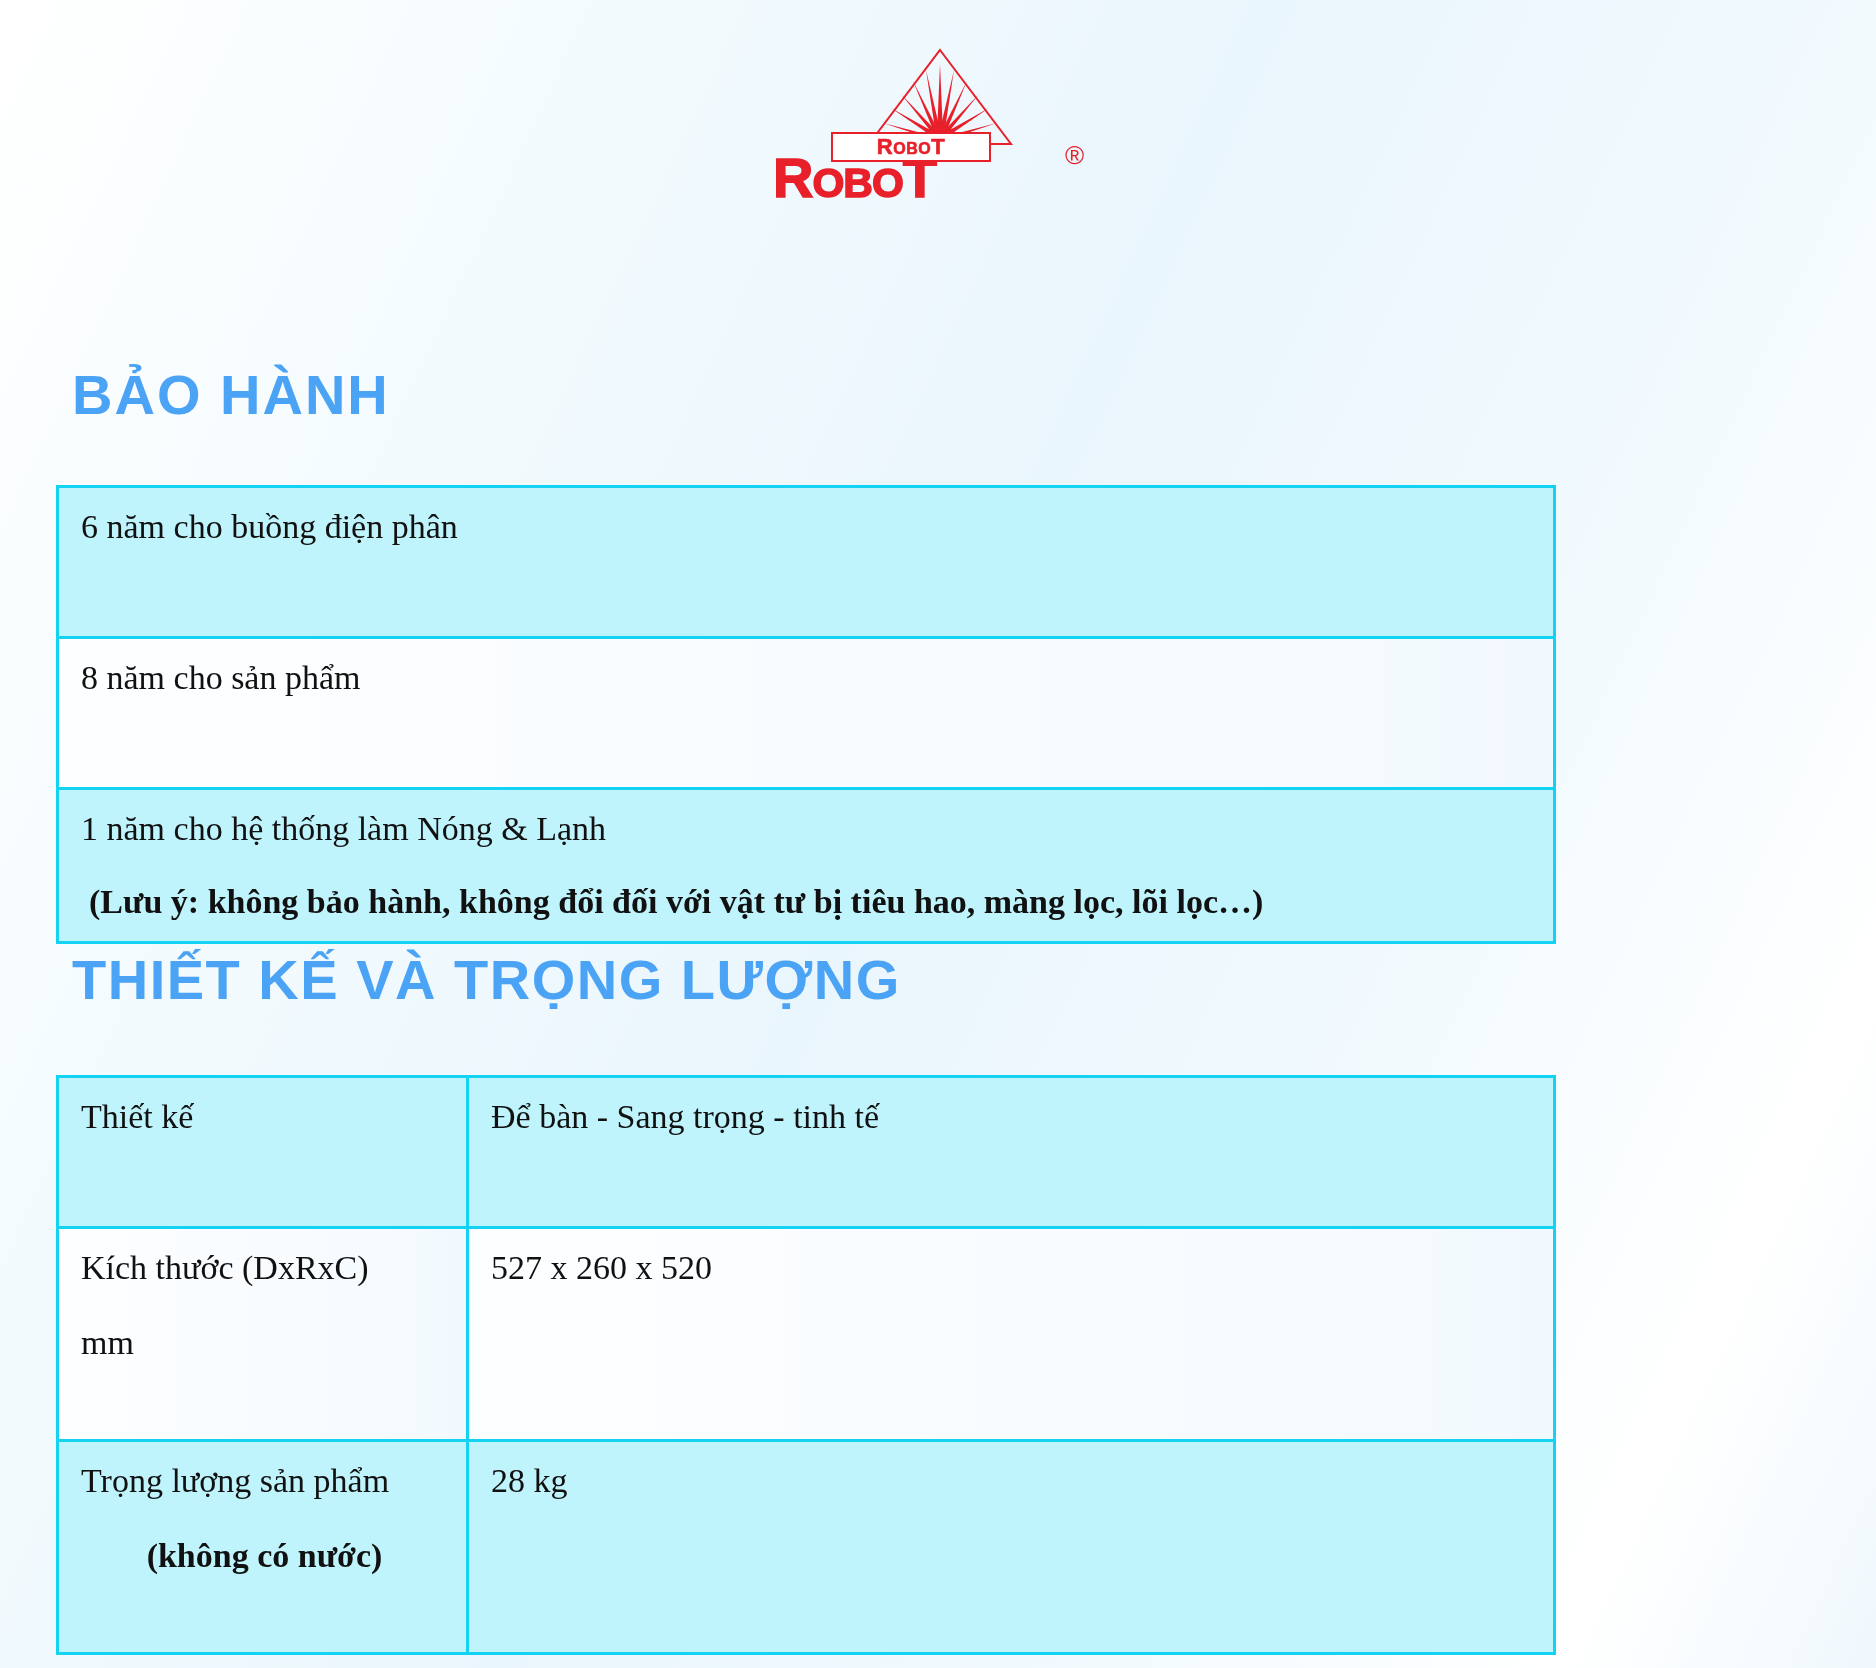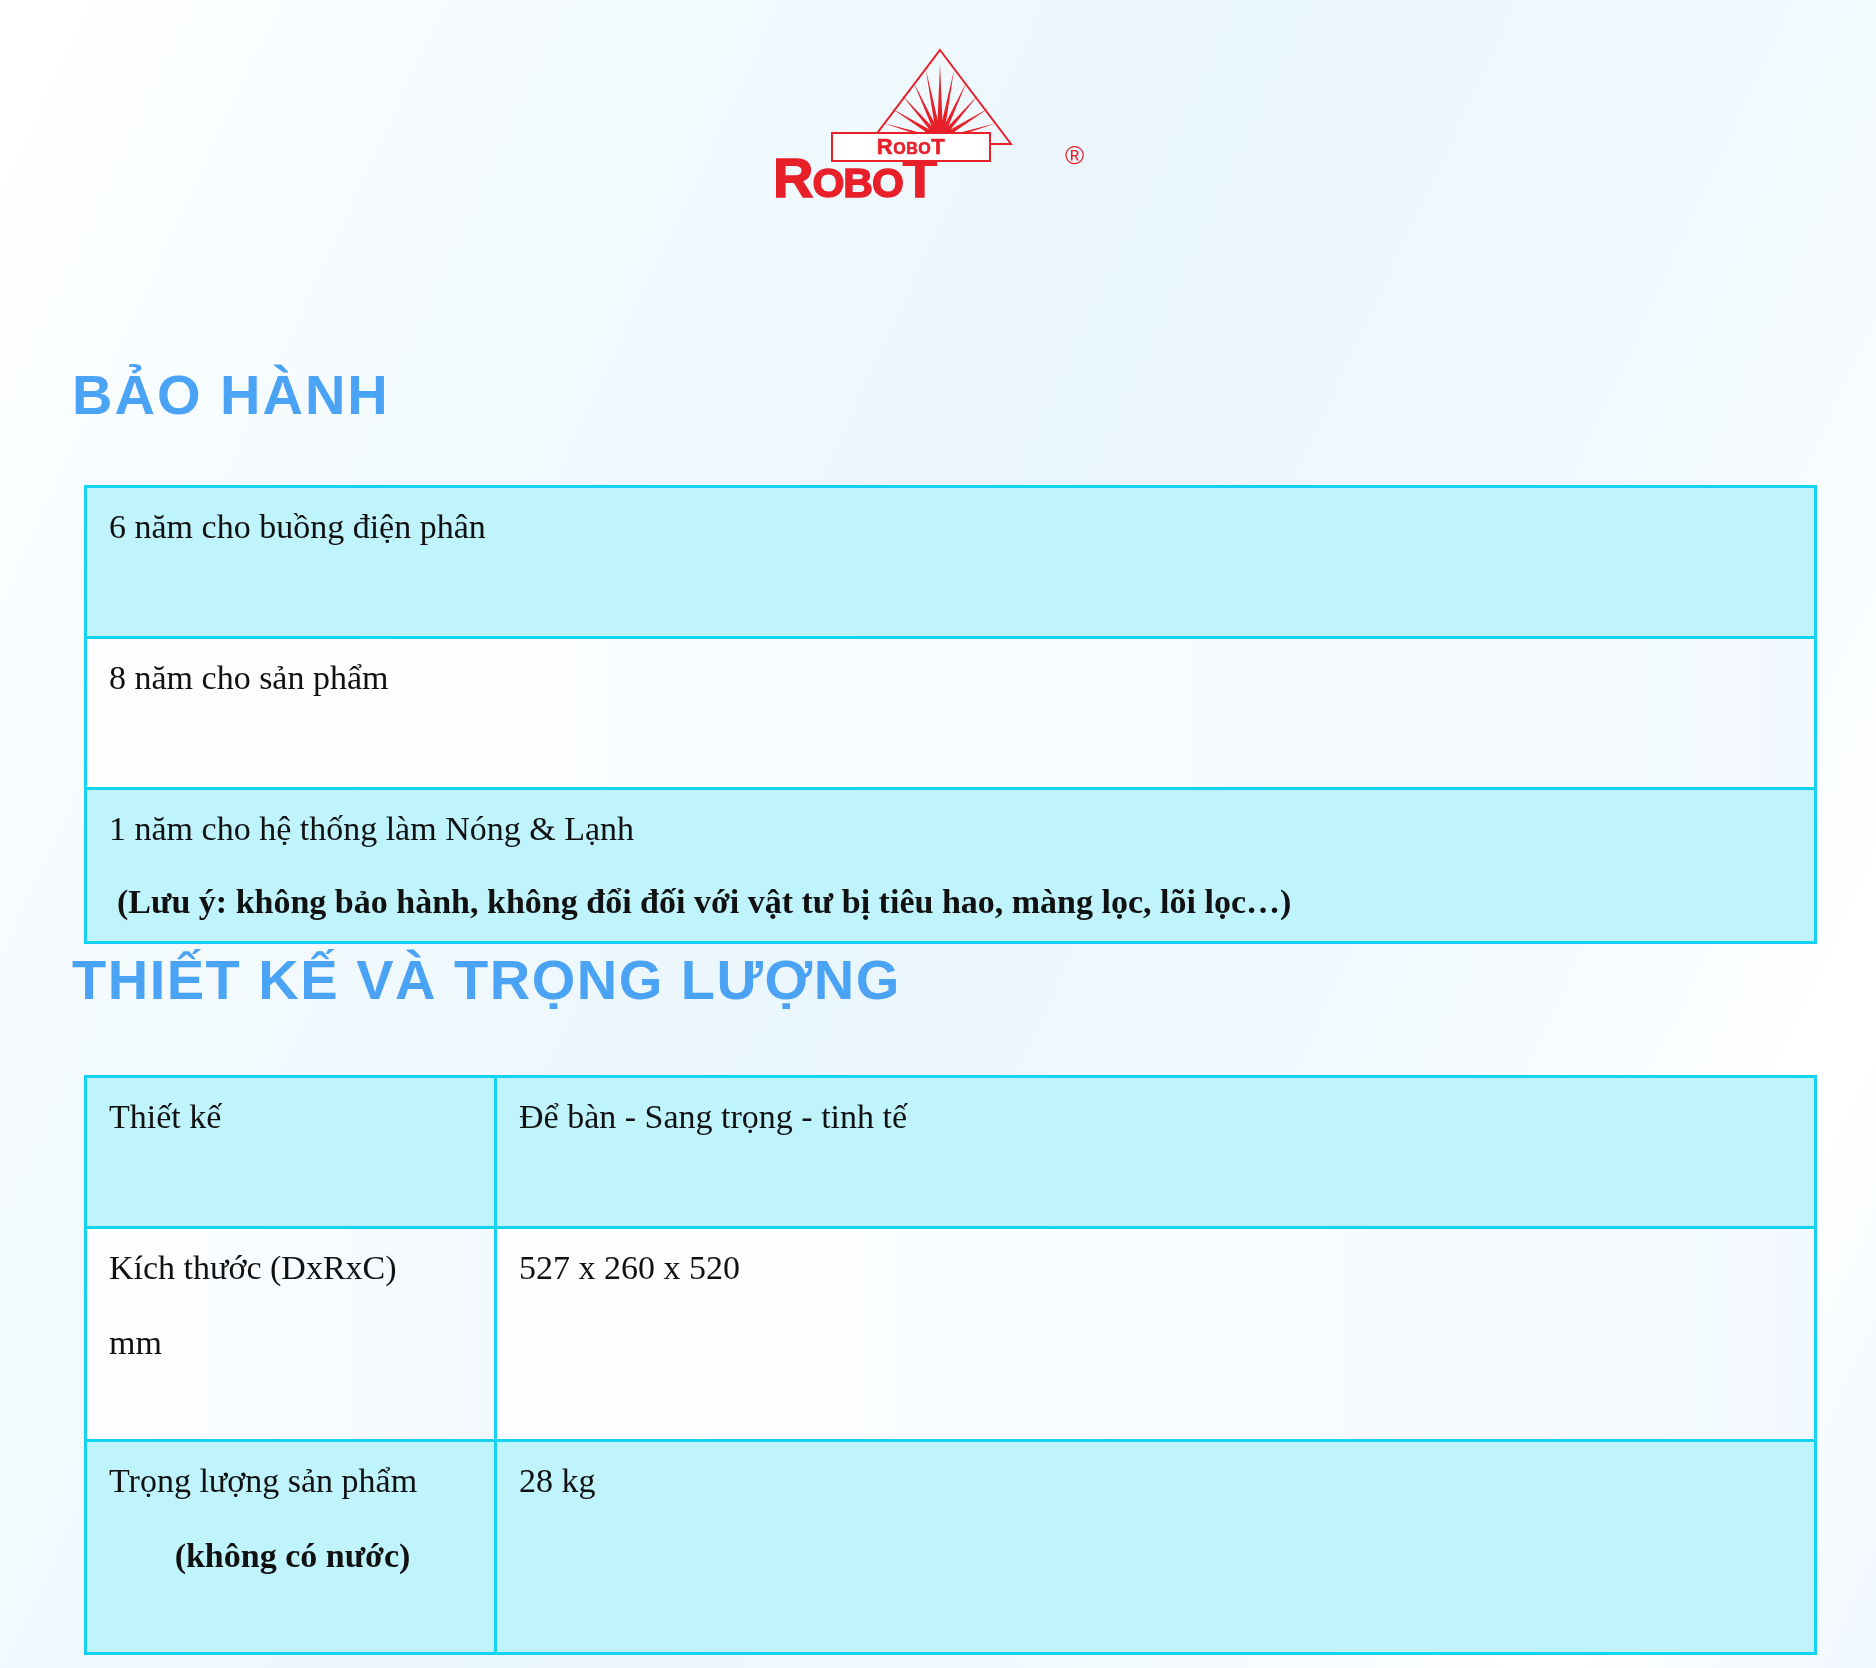--- a/index.html
+++ b/index.html
@@ -111,22 +111,22 @@
   #heading-design {
     left: 72px;
     top: 952px;
     font-size: 56px;
     letter-spacing: 1.5px;
   }
 
   
   .tbl {
     position: absolute;
-    left: 84px;
-    width: 1733px;
+    left: 56px;
+    width: 1500px;
     border-collapse: collapse;
     table-layout: fixed;
   }
   #tbl-warranty { top: 485px; }
   #tbl-design   { top: 1075px; padding-left: 23px; }
 
   .tbl td {
     border: 3px solid #14D3F2;
     padding: 14px 18px 14px 22px;
     font-family: "Liberation Serif", serif;

